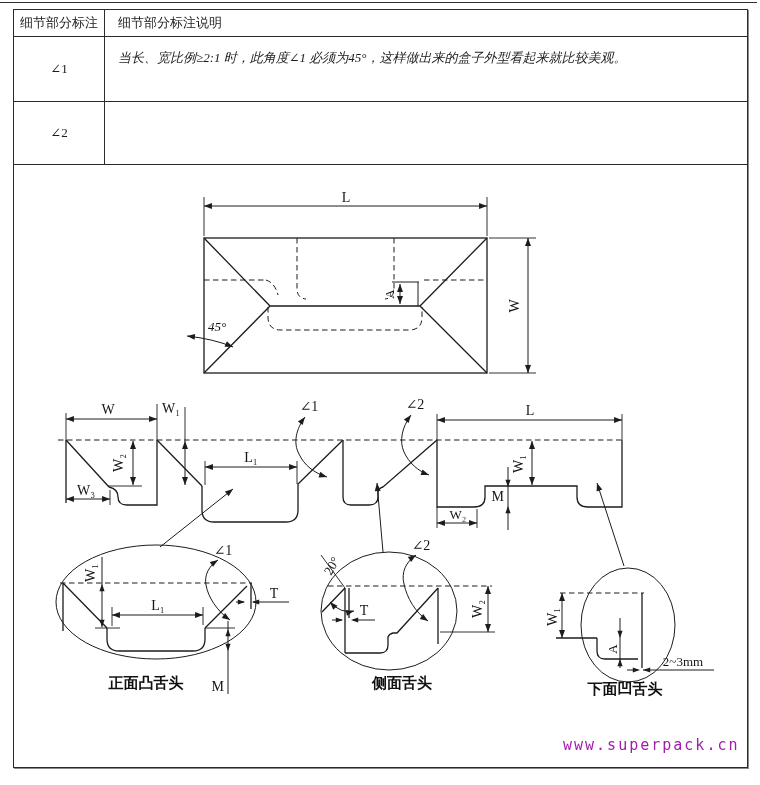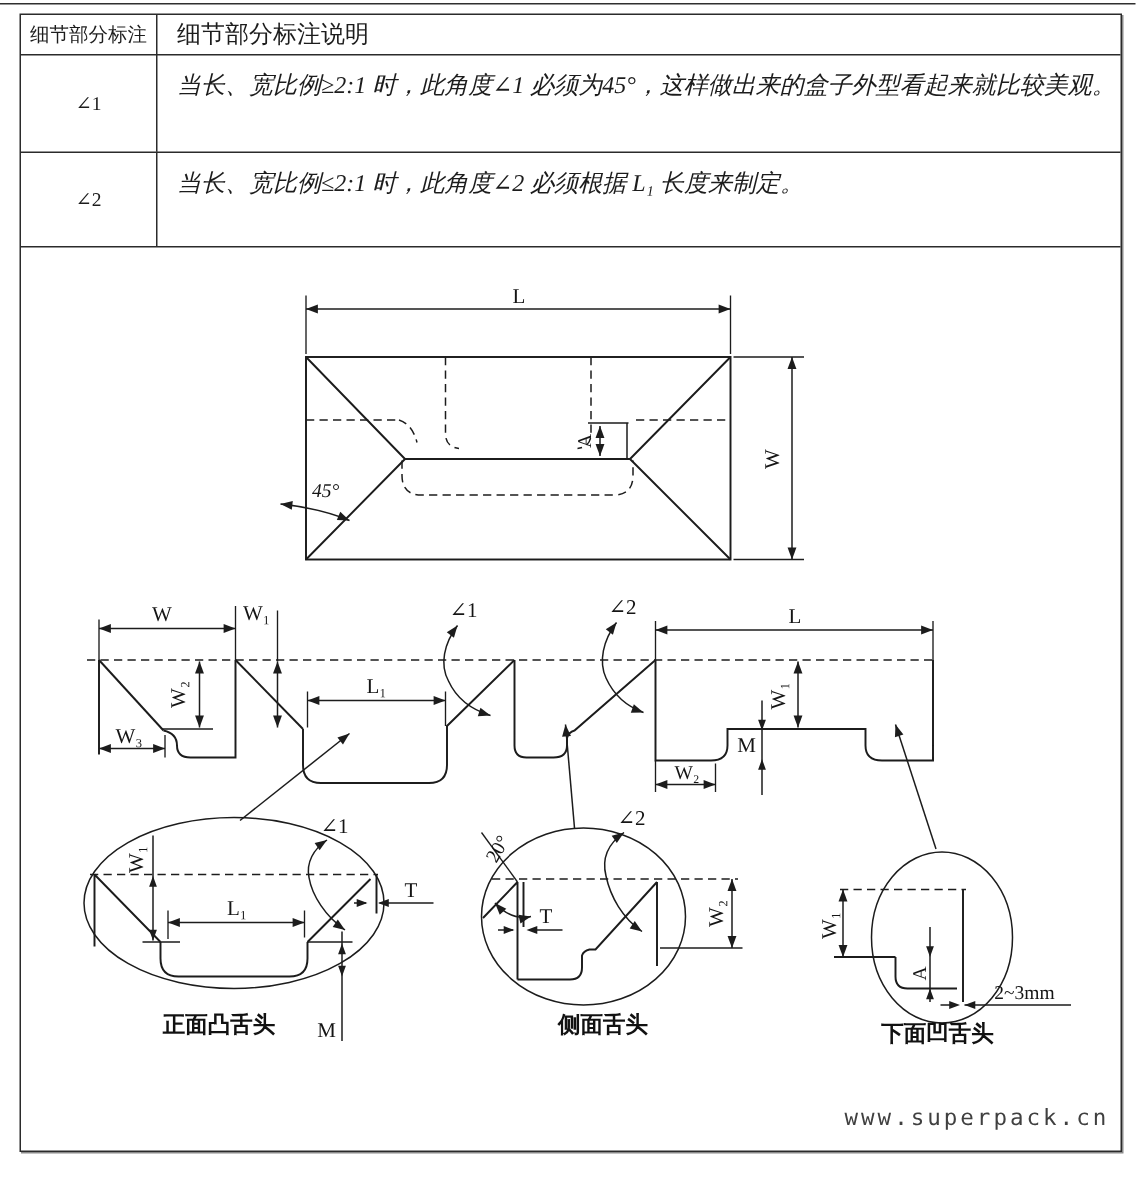--- a/index.html
+++ b/index.html
@@ -15,33 +15,33 @@
   }
   .trow{position:absolute;left:0;right:0;display:flex;border-bottom:1px solid #2b2b2b;}
   .trow.hdr{top:0;height:26px;justify-content:center;}
   .trow.r1{top:26px;height:65px;}
   .trow.r2{top:91px;height:63px;}
   .label-cell{
     width:90px;flex:0 0 90px;border-right:1px solid #2b2b2b;
     display:flex;align-items:center;justify-content:center;
     font-size:13px;
   }
-  .desc-cell{flex:1;padding:0 10px 0 13px;font-size:16px;}
+  .desc-cell{flex:1;padding:0 10px 0 13px;font-size:13px;}
   .hdr .desc-cell{display:flex;align-items:center;}
   .desc-lines{padding-top:9px;}
   .desc-lines div{line-height:25px;white-space:nowrap;font-style:italic;}
   .diagram-svg{position:absolute;left:14px;top:164px;}
   .dim-t{font-size:14px;fill:#151515;}
   .dim-s{font-size:13px;fill:#151515;}
   .ital{font-style:italic;}
   .cap{font-size:15px;font-weight:bold;fill:#111;}
   .watermark{
     position:absolute;left:563px;top:736px;
     font-family:"DejaVu Sans Mono","Liberation Mono",monospace;
-    font-size:15px;letter-spacing:2px;color:#404040;
+    font-size:15px;letter-spacing:2px;color:#a21caf;
   }
 </style>
 </head>
 <body>
 
 <div class="top-rule"></div>
 
 <div class="frame">
   <div class="trow hdr">
     <div class="label-cell">细节部分标注</div>
@@ -52,21 +52,20 @@
     <div class="desc-cell">
       <div class="desc-lines">
         <div>当长、宽比例≥2:1 时，此角度∠1 必须为45°，这样做出来的盒子外型看起来就比较美观。</div>
       </div>
     </div>
   </div>
   <div class="trow r2">
     <div class="label-cell">∠2</div>
     <div class="desc-cell">
       <div class="desc-lines">
-        <div>当长、宽比例≤2:1 时，此角度∠2 必须根据 L₁ 长度来制定。</div>
       </div>
     </div>
   </div>
 </div>
 
 <svg class="diagram-svg" width="733" height="603" viewBox="14 164 733 603" xmlns="http://www.w3.org/2000/svg">
   <defs>
     <marker id="arw" viewBox="0 0 10 10" refX="9.4" refY="5" markerWidth="9" markerHeight="9" orient="auto-start-reverse">
       <path d="M0.6,1.7 L9.4,5 L0.6,8.3 z" fill="#1c1c1c"></path>
     </marker>

